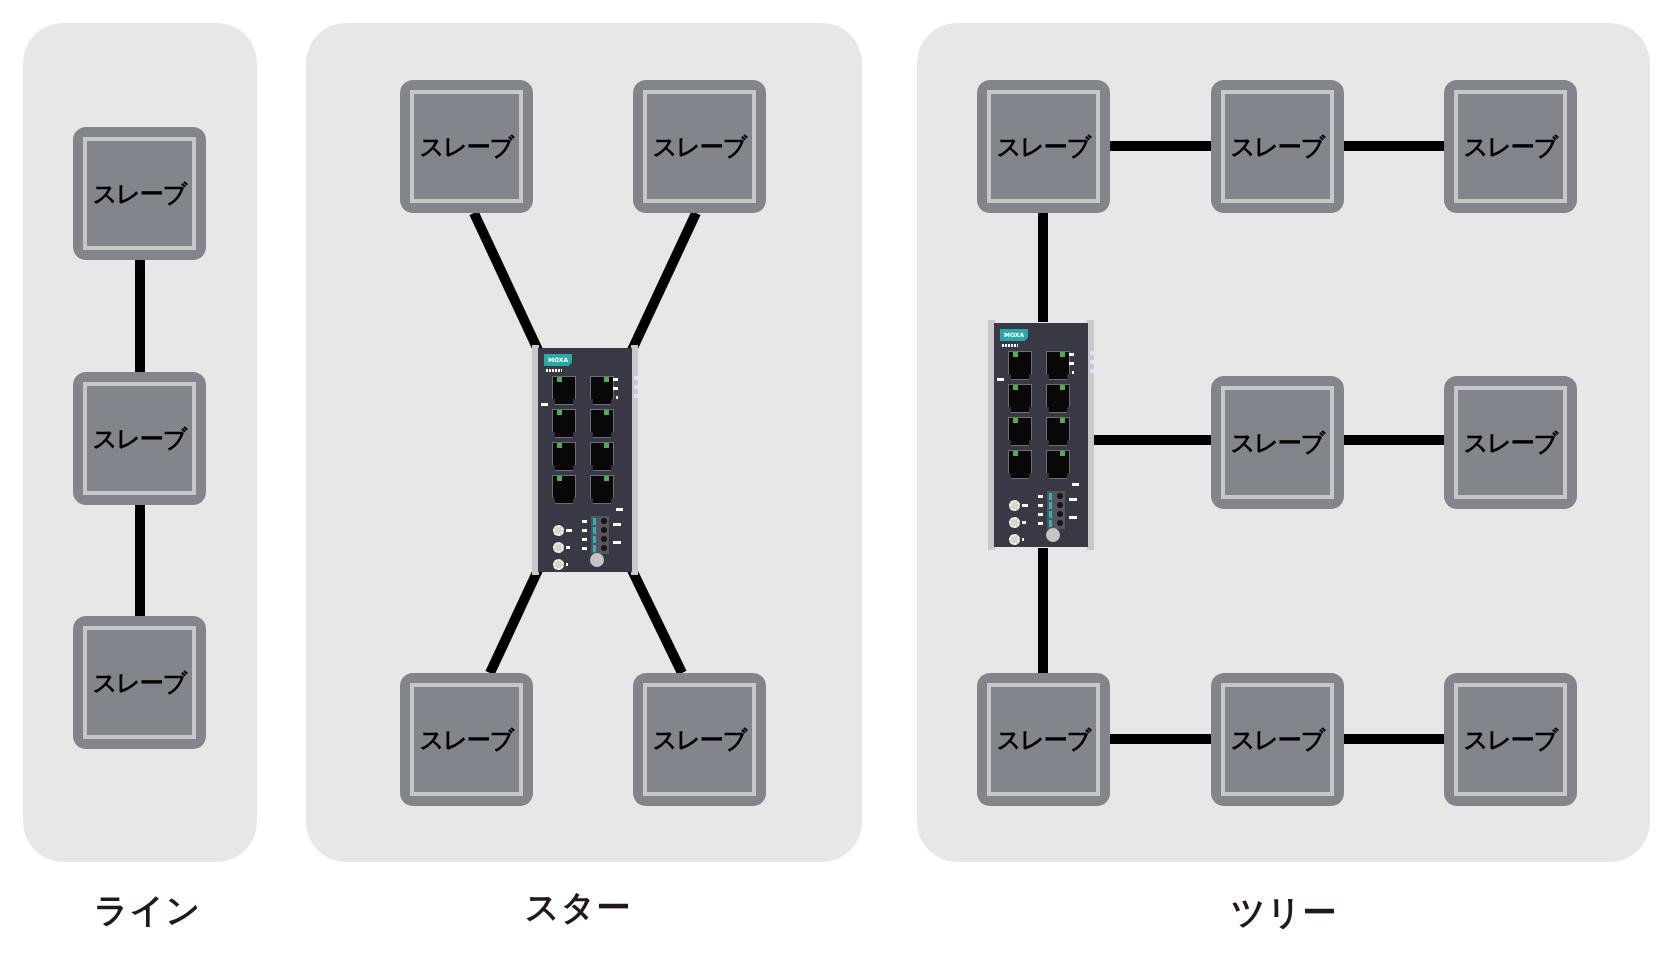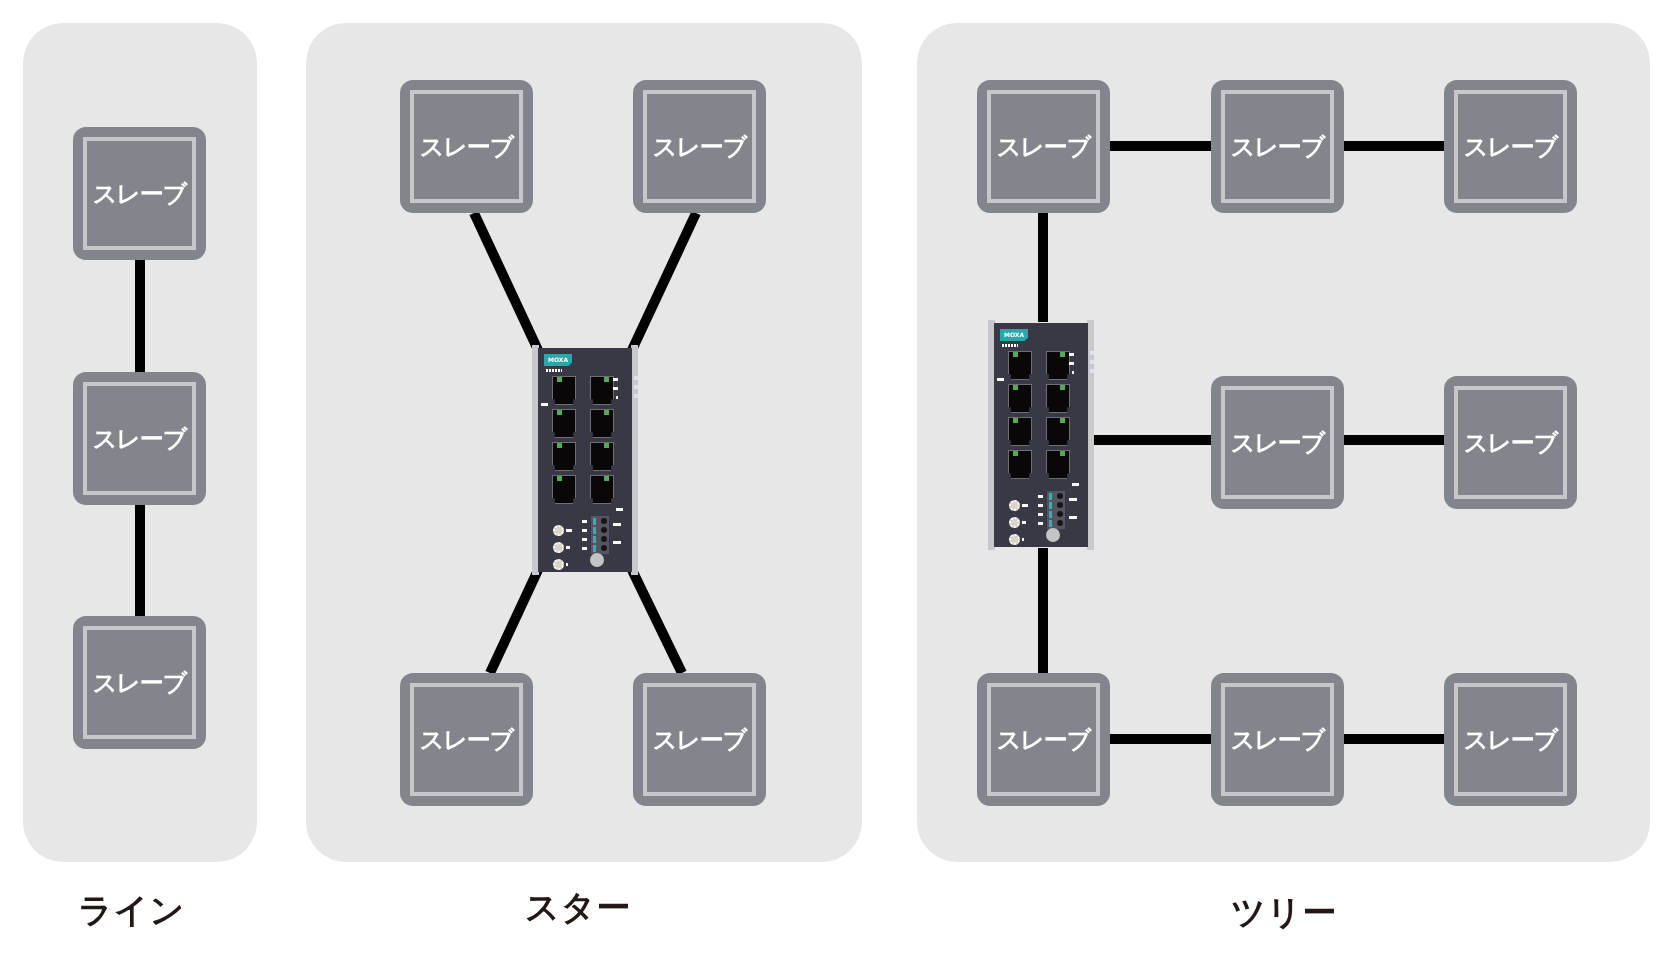--- a/index.html
+++ b/index.html
@@ -5,21 +5,21 @@
   html, body { margin:0; padding:0; background:#ffffff; }
   body { width:1672px; height:963px; position:relative; overflow:hidden;
          font-family:"DejaVu Sans", sans-serif; }
   .panel { position:absolute; background:#e7e7e7; border-radius:40px; }
   svg.links { position:absolute; left:0; top:0; width:1672px; height:963px; pointer-events:none; }
   .slave { position:absolute; width:133px; height:133px; background:#82868c;
            border-radius:13px; box-sizing:border-box; }
   .slave .inner { position:absolute; left:10px; top:10px; right:10px; bottom:10px;
            border:4px solid #c6c7c9; background:#82868c; box-sizing:border-box;
            display:flex; align-items:center; justify-content:center; }
-  .slave .lbl { color:#ffffff; font-weight:bold; font-size:24px; letter-spacing:-1px;
+  .slave .lbl { color:#000000; font-weight:bold; font-size:24px; letter-spacing:-1px;
            font-family:"DejaVu Sans", sans-serif;text-align:center; }
   .caption { position:absolute; font-weight:bold; font-size:34px; color:#231815;
            font-family:"DejaVu Sans", sans-serif; letter-spacing:1px; }
   
   .switch { position:absolute; width:106px; height:230px; }
   .switch .rail { position:absolute; top:0; bottom:0; width:7px; background:#c9c9cd; }
   .switch .rail.l { left:0; } .switch .rail.r { right:0; }
   .switch .body { position:absolute; left:6px; right:6px; top:3px; bottom:3px; background:#393945; }
   .switch .brand { position:absolute; left:6px; top:6px; width:28px; height:12px; background:#2aa8a8;
            color:#fff; font-size:6px; line-height:12px; text-align:center; font-weight:bold;
@@ -264,15 +264,15 @@
       <div class="led" style="left:44px;top:199px;width:5px;"></div>
       <div class="led" style="left:75px;top:175px;width:8px;"></div>
       <div class="led" style="left:75px;top:193px;width:8px;"></div>
       <div class="knob" style="left:52px;top:205px;"></div>
     </div>
     <div class="ledb" style="right:0px;top:31px;"></div>
     <div class="ledb" style="right:0px;top:40px;"></div>
     <div class="ledb" style="right:0px;top:49px;"></div>
   </div>
 
-<div class="caption" style="left:78px;top:888px;">ライン</div>
+<div class="caption" style="left:94px;top:888px;">ライン</div>
 <div class="caption" style="left:525px;top:885px;">スター</div>
 <div class="caption" style="left:1231px;top:890px;">ツリー</div>
 
 </body></html>

